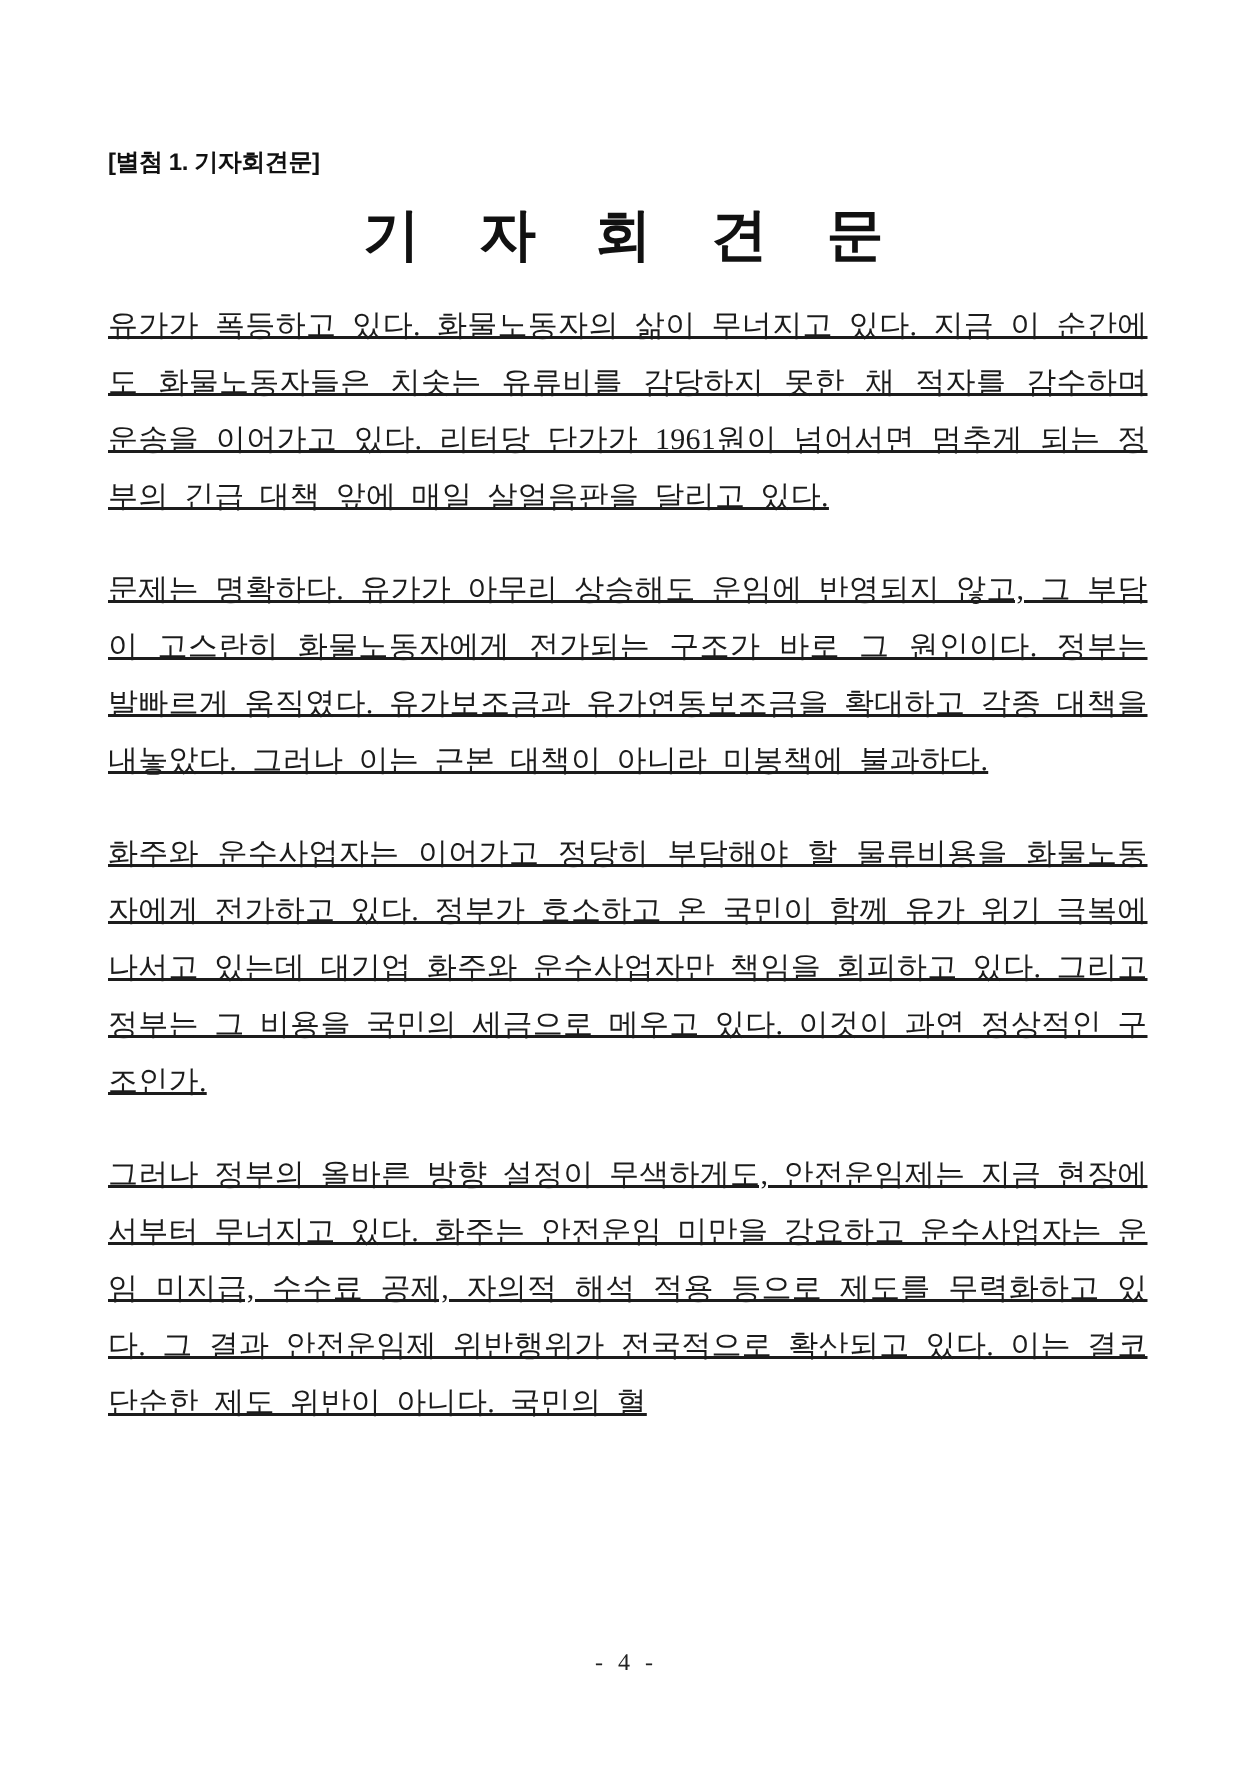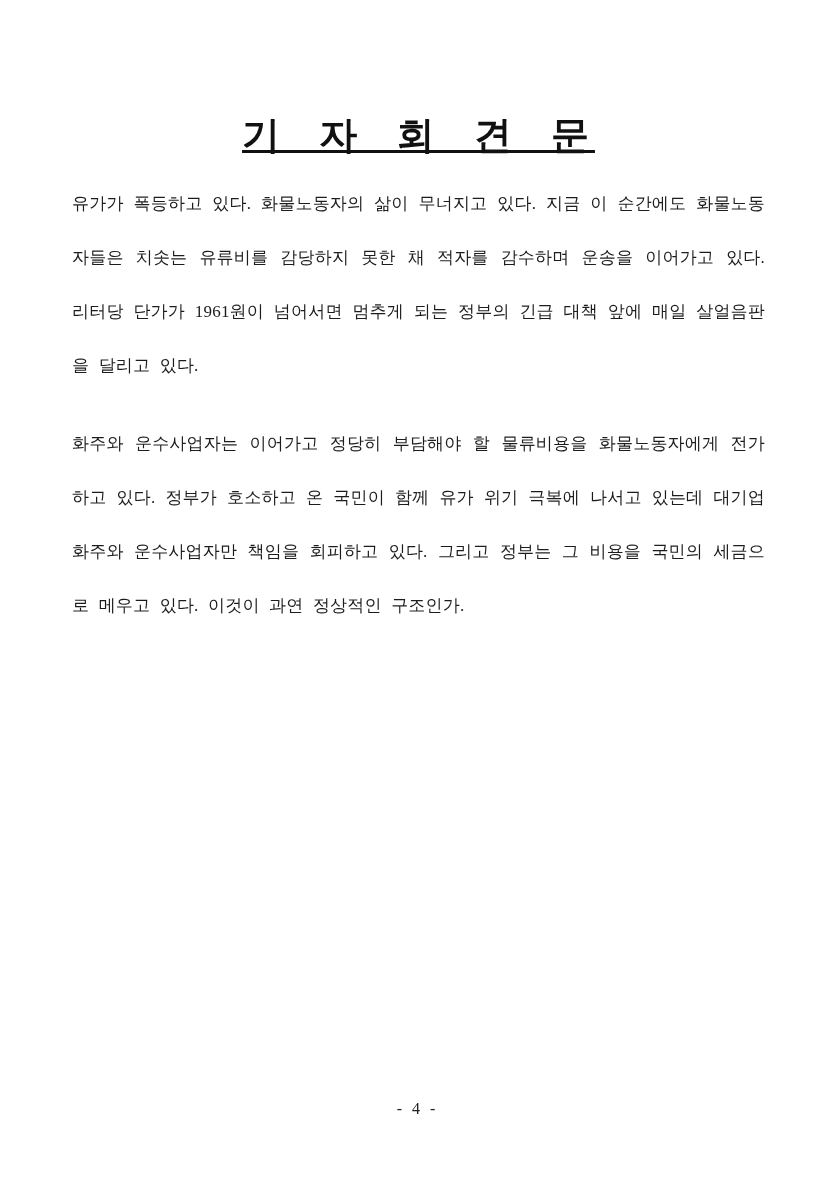--- a/index.html
+++ b/index.html
@@ -28,53 +28,56 @@
   .title {
     margin: 12px 0 0 0;
     text-align: center;
     font-family: "DejaVu Serif", "Liberation Serif", serif;
     font-weight: 700;
     font-size: 38px;
     letter-spacing: 6px;
     word-spacing: 14px;
     color: #111111;
     white-space: nowrap;
-    text-decoration: underline;
   }
   .body-text {
     margin-top: 16px;
   }
   .para {
     margin: 0 0 24px 0;
-    font-size: 17px;
-    line-height: 54px;
+    font-size: 20px;
+    line-height: 38px;
     text-align: justify;
     text-align-last: left;
     word-break: break-all;
     word-spacing: 5px;
     letter-spacing: 0.2px;
     color: #1c1c1c;
+    text-decoration: underline;
   }
   .pagenum {
     position: absolute;
     left: 0;
     right: 0;
     top: 1100px;
     text-align: center;
     font-size: 16px;
     letter-spacing: 3px;
     color: #222222;
   }
 </style>
 </head>
 <body>
 
 <div class="doc">
+  <div class="attachment">[별첨 1. 기자회견문]</div>
 
   <h1 class="title">기 자 회 견 문</h1>
 
   <div class="body-text">
       <p class="para">유가가 폭등하고 있다. 화물노동자의 삶이 무너지고 있다. 지금 이 순간에도 화물노동자들은 치솟는 유류비를 감당하지 못한 채 적자를 감수하며 운송을 이어가고 있다. 리터당 단가가 1961원이 넘어서면 멈추게 되는 정부의 긴급 대책 앞에 매일 살얼음판을 달리고 있다.</p>
+      <p class="para">문제는 명확하다. 유가가 아무리 상승해도 운임에 반영되지 않고, 그 부담이 고스란히 화물노동자에게 전가되는 구조가 바로 그 원인이다. 정부는 발빠르게 움직였다. 유가보조금과 유가연동보조금을 확대하고 각종 대책을 내놓았다. 그러나 이는 근본 대책이 아니라 미봉책에 불과하다.</p>
       <p class="para">화주와 운수사업자는 이어가고 정당히 부담해야 할 물류비용을 화물노동자에게 전가하고 있다. 정부가 호소하고 온 국민이 함께 유가 위기 극복에 나서고 있는데 대기업 화주와 운수사업자만 책임을 회피하고 있다. 그리고 정부는 그 비용을 국민의 세금으로 메우고 있다. 이것이 과연 정상적인 구조인가.</p>
+      <p class="para">그러나 정부의 올바른 방향 설정이 무색하게도, 안전운임제는 지금 현장에서부터 무너지고 있다. 화주는 안전운임 미만을 강요하고 운수사업자는 운임 미지급, 수수료 공제, 자의적 해석 적용 등으로 제도를 무력화하고 있다. 그 결과 안전운임제 위반행위가 전국적으로 확산되고 있다. 이는 결코 단순한 제도 위반이 아니다. 국민의 혈</p>
     </div>
 
   <div class="pagenum">- 4 -</div>
 </div>
 
 </body></html>

